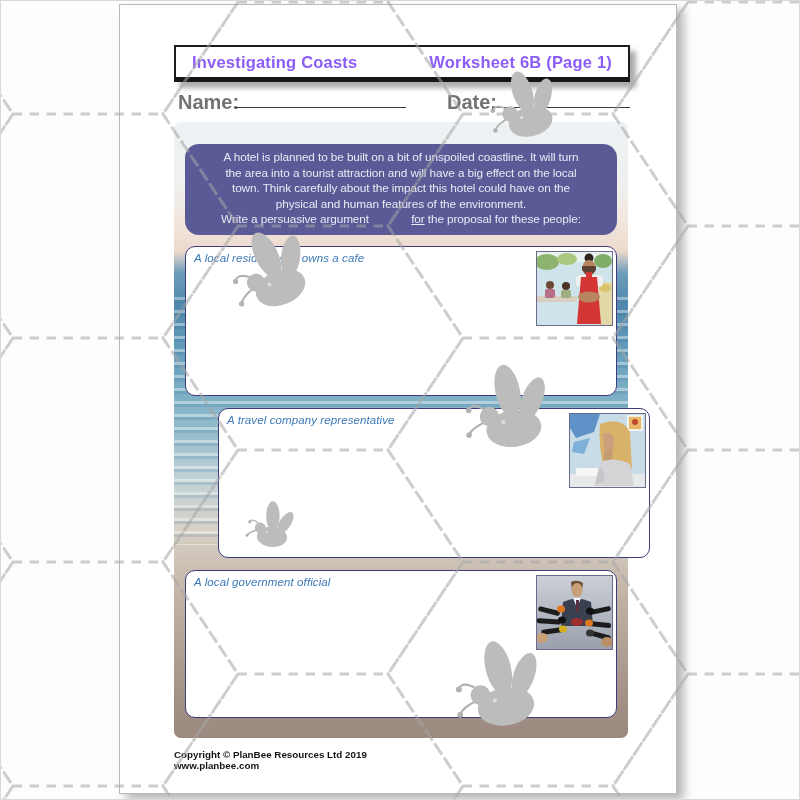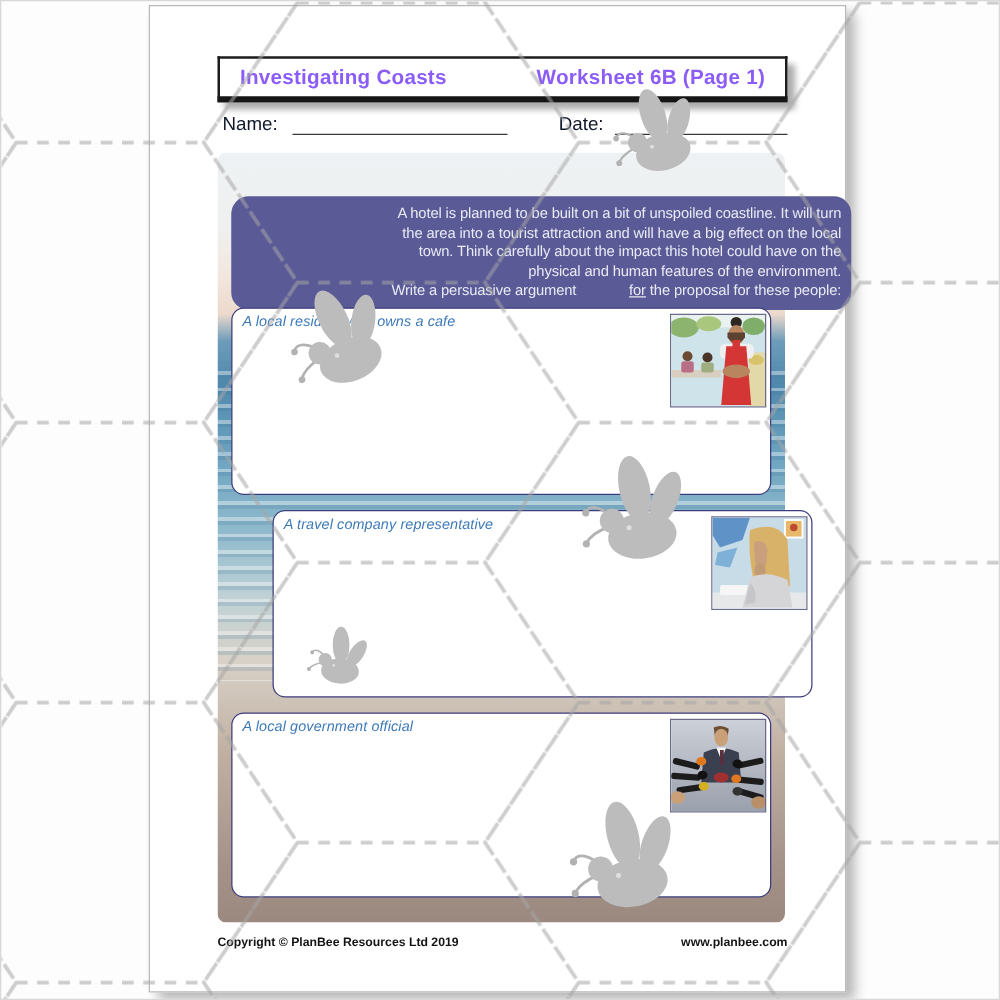--- a/index.html
+++ b/index.html
@@ -7,51 +7,51 @@
           border:1px solid #d8d8d8;box-sizing:border-box;}
   
   .page{position:absolute;left:118px;top:3px;width:558px;height:790px;background:#ffffff;
         border:1px solid #b9b9b9;box-shadow:7px 6px 9px rgba(0,0,0,.28);box-sizing:border-box;}
   .title-bar{position:absolute;left:54px;top:40px;width:456px;height:37px;background:#ffffff;
         border:2px solid #1c1c1c;border-bottom:5px solid #161616;box-sizing:border-box;
         box-shadow:6px 6px 5px rgba(0,0,0,.33);display:flex;align-items:center;justify-content:space-between;
         padding:0 16px;}
   .title-bar .t{font-size:16.5px;font-weight:bold;color:#8b5cf6;letter-spacing:.2px;}
   .fields-row{position:absolute;left:54px;top:86px;width:456px;height:22px;}
-  .fld{position:absolute;font-size:15px;font-weight:normal;color:#0f172a;}
+  .fld{position:absolute;font-size:20px;font-weight:bold;color:#737373;}
   .fld-line{position:absolute;border-bottom:1.6px solid #3a3a3a;height:16px;}
   #name-label{left:4px;top:0;}
   #name-line{left:60px;top:0;width:172px;}
   #date-label{left:273px;top:0;}
   #date-line{left:318px;top:0;width:138px;}
   
   .photo-area{position:absolute;left:54px;top:117px;width:454px;height:616px;border-radius:7px;
      background:
        repeating-linear-gradient(180deg, rgba(255,255,255,0) 0 7px, rgba(255,255,255,.38) 7px 10px,
                                  rgba(60,110,150,.18) 10px 13px) 0 168px/100% 255px no-repeat,
        linear-gradient(180deg,#eef2f4 0%,#eff0ef 10%,#f2e7de 16%,#ecd9cc 21%,#6d9cba 24.5%,
                        #4f88ac 30%,#6ea5c1 40%,#93bccd 50%,#c0d2d6 58%,#d8d1c7 66%,
                        #c0b0a2 78%,#a5938a 92%,#9b897f 100%);}
-  .intro-box{position:absolute;left:11px;top:22px;width:496px;height:91px;background:#5a5a97;
-     border-radius:14px;box-sizing:border-box;padding:6px 8px 0 8px;text-align:right;margin-top:13px;}
+  .intro-box{position:absolute;left:11px;top:22px;width:432px;height:91px;background:#5a5a97;
+     border-radius:14px;box-sizing:border-box;padding:6px 8px 0 8px;text-align:center;}
   .intro-box .ln{font-size:11.8px;line-height:15.6px;color:#e9eaf4;letter-spacing:-.1px;}
   .intro-box .u{text-decoration:underline;padding-left:39px;}
   .answer-box{position:absolute;left:11px;width:432px;background:#ffffff;border:1.7px solid #3d3d7d;
      border-radius:10px;box-sizing:border-box;}
   #box-1{top:124px;height:150px;}
   #box-2{top:286px;height:150px;margin-left:33px;}
   #box-3{top:448px;height:148px;}
   .prompt-label{position:absolute;left:8px;top:5px;font-size:11.5px;font-style:italic;
      color:#3c79b8;letter-spacing:.1px;}
   .prompt-photo{position:absolute;right:3px;top:4px;width:75px;height:73px;border:1px solid #6a6a8a;
      box-sizing:content-box;display:block;}
   .write-area{position:absolute;left:4px;top:26px;right:84px;bottom:4px;}
   
   .footer{position:absolute;left:54px;top:744px;width:456px;display:flex;
-     justify-content:space-between;align-items:baseline;}
+     justify-content:space-between;align-items:baseline;flex-direction:column;}
   .footer .f{font-size:9.8px;font-weight:bold;color:#141414;}
   
   .hex-overlay,.bee-layer{position:absolute;left:0;top:0;pointer-events:none;}
   .hex-overlay{opacity:.55;}
 </style>
 </head>
 <body>
 
 <div class="canvas">
 

